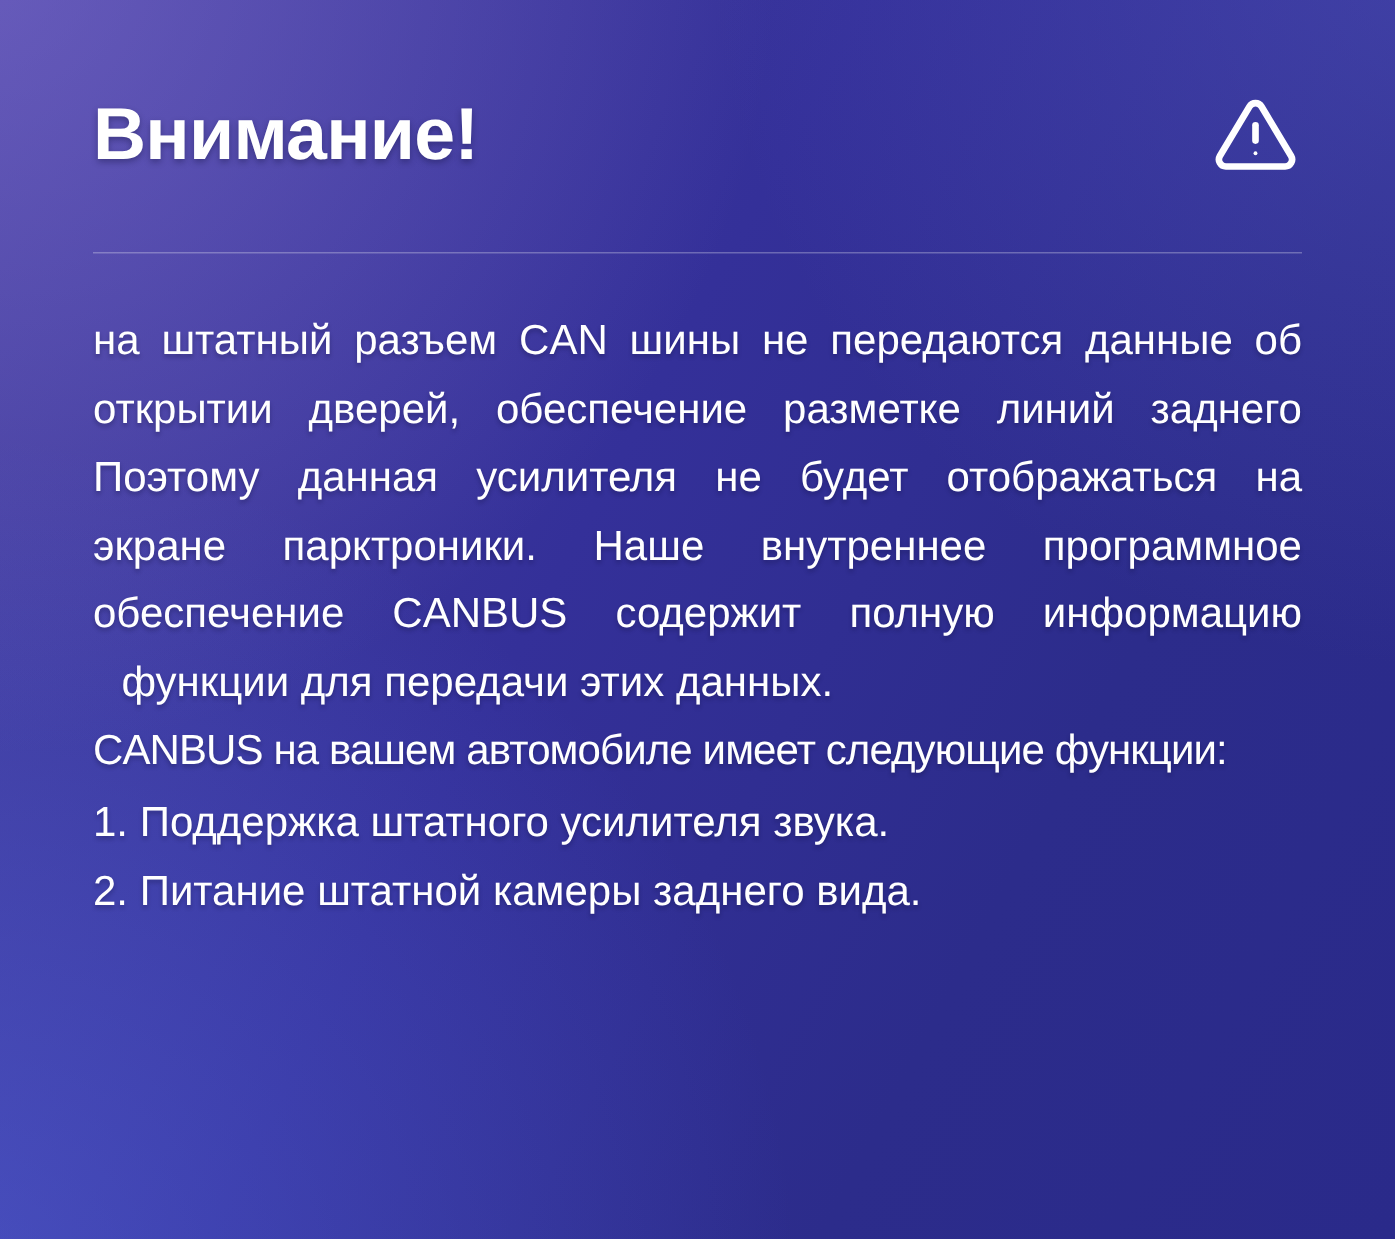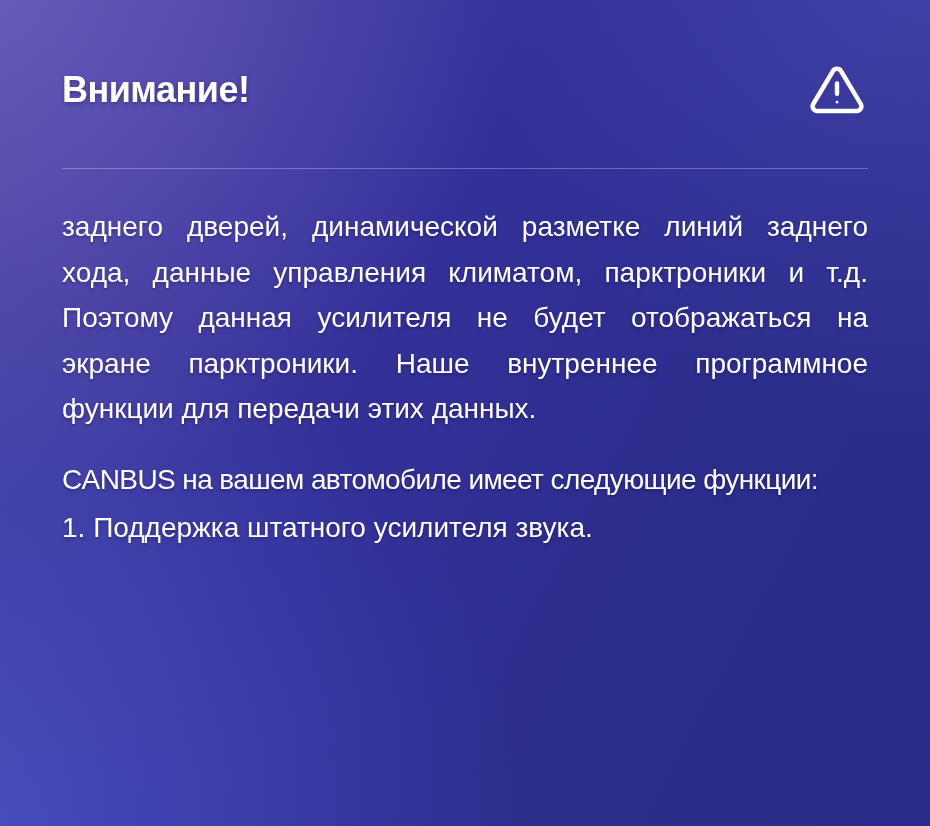--- a/index.html
+++ b/index.html
@@ -23,43 +23,42 @@
   }
   .header {
     display: flex;
     justify-content: space-between;
     align-items: center;
     padding-top: 58px;
     height: 64px;
   }
   .title {
     margin: 0;
-    font-size: 36px;
+    font-size: 49px;
     line-height: 64px;
     font-weight: 700;
     letter-spacing: -0.5px;
     text-shadow: 0 2px 4px rgba(12,12,50,0.35);
   }
   .warn-icon { display: inline-flex; margin-right: 2px; }
   .warn-icon svg { width: 58px; height: 56px; }
   .divider {
     margin-top: 46px;
     height: 1px;
     background: rgba(255,255,255,0.28);
   }
   .paragraph {
     margin-top: 35px;
     font-size: 28px;
     line-height: 45.5px;
     text-shadow: 0 2px 3px rgba(12,12,50,0.30);
   }
   .pline { text-align: justify; text-align-last: justify; white-space: normal; }
-  .pline.last-line { text-align: center; text-align-last: left; }
+  .pline.last-line { text-align: center; text-align-last: left; margin-left: 19px; }
   .canbus {
-    margin-top: 25px;
     font-size: 28px;
     line-height: 46px;
     text-shadow: 0 2px 3px rgba(12,12,50,0.30);
   }
   .canbus-intro { letter-spacing: -0.6px; margin-bottom: 2px; }
   .list-item { letter-spacing: 0; }
 </style>
 </head>
 <body>
 
@@ -72,25 +71,27 @@
         <path d="M10.29 3.86L1.82 18a2 2 0 0 0 1.71 3h16.94a2 2 0 0 0 1.71-3L13.71 3.86a2 2 0 0 0-3.42 0z"></path>
         <line x1="12" y1="9.2" x2="12" y2="13.6"></line>
         <circle cx="12" cy="17.2" r="0.55" fill="#ffffff" stroke="none"></circle>
       </svg>
     </span>
   </div>
 
   <div class="divider"></div>
 
   <div class="paragraph">
-    <div class="pline">заднего дверей, динамической разметке линий заднего</div>
-    <div class="pline">хода, данные управления климатом, парктроники и т.д.</div>
+    <div class="pline">на штатный разъем CAN шины не передаются данные об</div>
+    <div class="pline">открытии дверей, обеспечение разметке линий заднего</div>
     <div class="pline">Поэтому данная усилителя не будет отображаться на</div>
     <div class="pline">экране парктроники. Наше внутреннее программное</div>
+    <div class="pline">обеспечение CANBUS содержит полную информацию</div>
     <div class="pline last-line">функции для передачи этих данных.</div>
   </div>
 
   <div class="canbus">
     <div class="canbus-intro">CANBUS на вашем автомобиле имеет следующие функции:</div>
     <div class="list-item">1. Поддержка штатного усилителя звука.</div>
+    <div class="list-item">2. Питание штатной камеры заднего вида.</div>
   </div>
 
 </div>
 
 </body></html>

